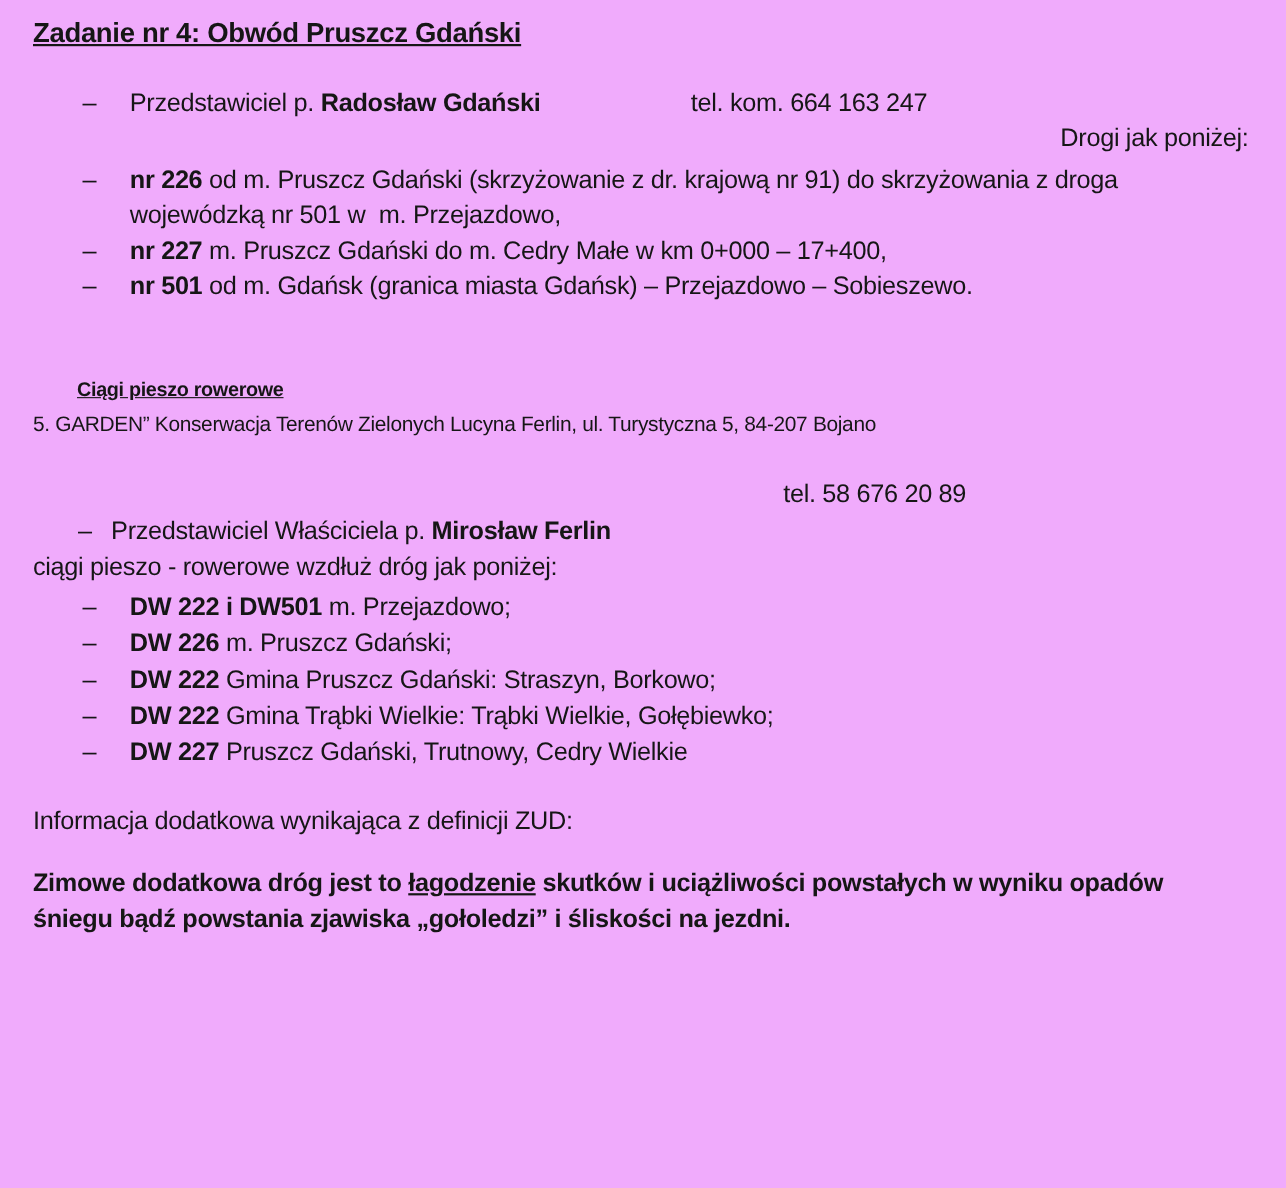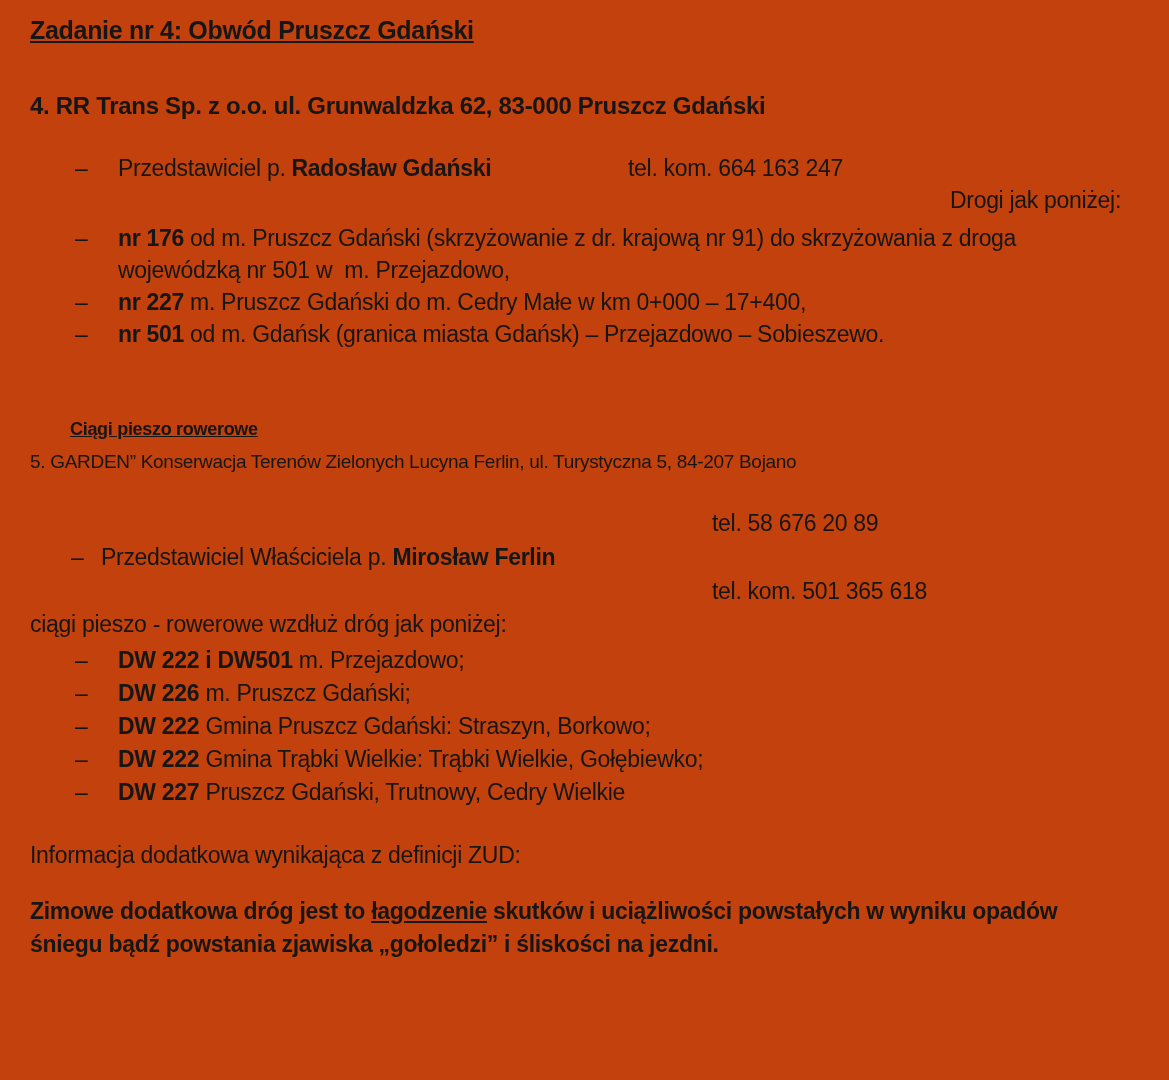--- a/index.html
+++ b/index.html
@@ -1,26 +1,26 @@
 <!DOCTYPE html>
 <html><head>
 <meta charset="utf-8">
 <style>
   html,body{margin:0;padding:0;background:#fff;}
   .page{
     position:relative;
     width:1169px;height:1080px;
-    background:#c2410c;
+    background:#f0abfc;
     color:#161616;
     font-family:"Liberation Sans","DejaVu Sans",sans-serif;
     font-size:23px;
     line-height:32px;
     letter-spacing:-0.3px;
     box-sizing:border-box;
-    padding:13px 48px 0 30px;
+    padding:13px 34px 0 30px;
     overflow:hidden;
   }
   .b{font-weight:700;}
   .u{text-decoration:underline;}
   .task-heading{
     font-size:25px;font-weight:700;line-height:34px;
     text-decoration:underline;
     display:inline-block;
   }
   .heading-row{line-height:34px;}
@@ -57,32 +57,31 @@
 </style>
 </head>
 <body>
 
 <div class="page">
 
   <div class="heading-row">
     <span class="task-heading">Zadanie nr 4: Obwód Pruszcz Gdański</span>
   </div>
 
-  <div class="company-title">4. RR Trans Sp. z o.o. ul. Grunwaldzka 62, 83-000 Pruszcz Gdański</div>
 
   <div class="rep-line">
     <span class="dash">–</span><span>Przedstawiciel p. </span><span class="b">Radosław Gdański</span>
     <span class="tel">tel. kom. 664 163 247</span>
   </div>
 
   <div class="intro">Drogi jak poniżej:</div>
 
   <ul class="doc-list">
     <li>
-      <span class="dash">–</span><span class="b">nr 176</span><span> od m. Pruszcz Gdański (skrzyżowanie z dr. krajową nr 91) do skrzyżowania z droga wojewódzką nr 501 w &nbsp;m. Przejazdowo,</span>
+      <span class="dash">–</span><span class="b">nr 226</span><span> od m. Pruszcz Gdański (skrzyżowanie z dr. krajową nr 91) do skrzyżowania z droga wojewódzką nr 501 w &nbsp;m. Przejazdowo,</span>
     </li>
     <li>
       <span class="dash">–</span><span class="b">nr 227</span><span> m. Pruszcz Gdański do m. Cedry Małe w km 0+000 – 17+400,</span>
     </li>
     <li>
       <span class="dash">–</span><span class="b">nr 501</span><span> od m. Gdańsk (granica miasta Gdańsk) – Przejazdowo – Sobieszewo.</span>
     </li>
   </ul>
 
   <div class="section-heading">
@@ -90,21 +89,20 @@
   </div>
 
   <div class="company-title2">5. GARDEN” Konserwacja Terenów Zielonych Lucyna Ferlin, ul. Turystyczna 5, 84-207 Bojano</div>
 
   <div class="tel-line first">tel. 58 676 20 89</div>
 
   <div class="rep-line2">
     <span class="dash">–</span><span>Przedstawiciel Właściciela p. </span><span class="b">Mirosław Ferlin</span>
   </div>
 
-  <div class="tel-line">tel. kom. 501 365 618</div>
 
   <div class="ciagi-intro">ciągi pieszo - rowerowe wzdłuż dróg jak poniżej:</div>
 
   <ul class="dw-list">
     <li>
       <span class="dash">–</span><span class="b">DW 222 i DW501</span><span> m. Przejazdowo;</span>
     </li>
     <li>
       <span class="dash">–</span><span class="b">DW 226</span><span> m. Pruszcz Gdański;</span>
     </li>

